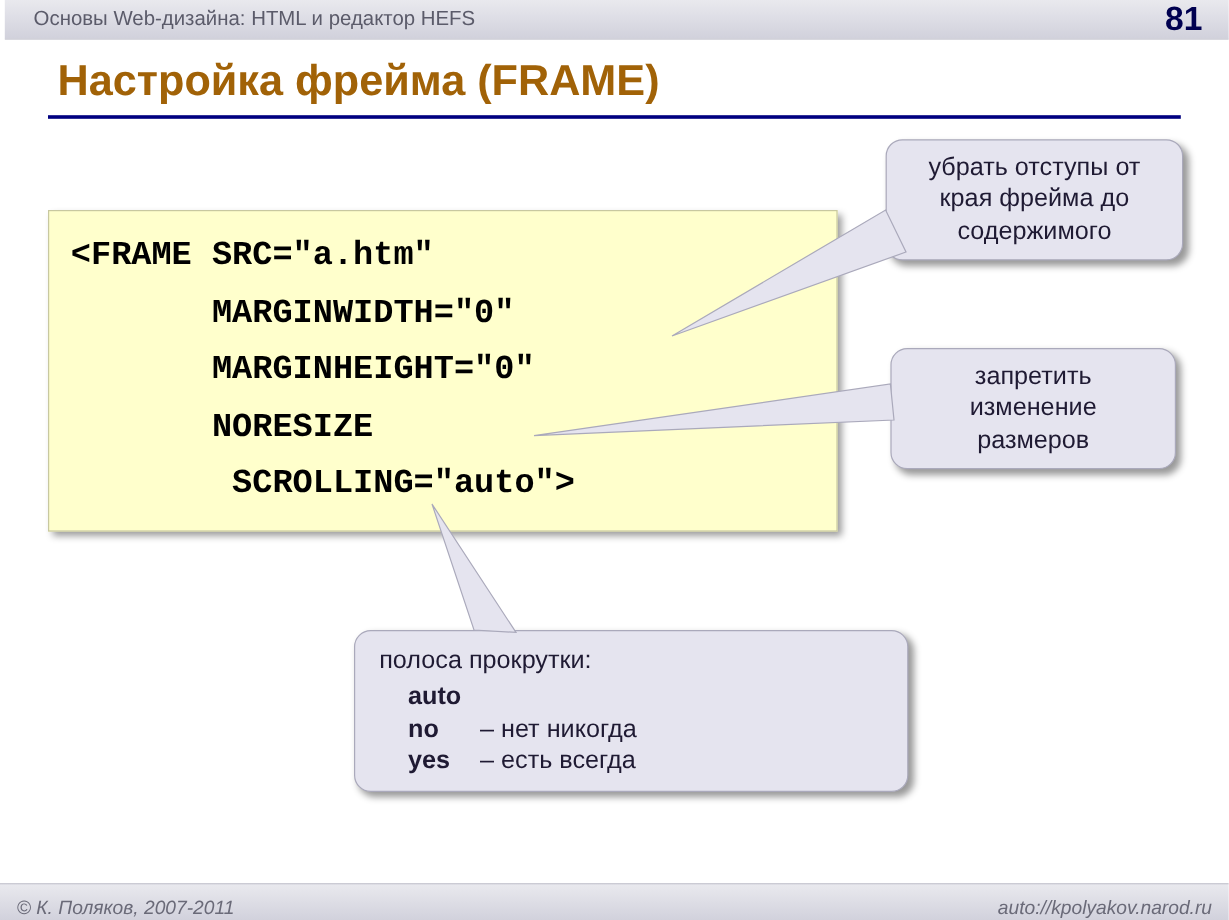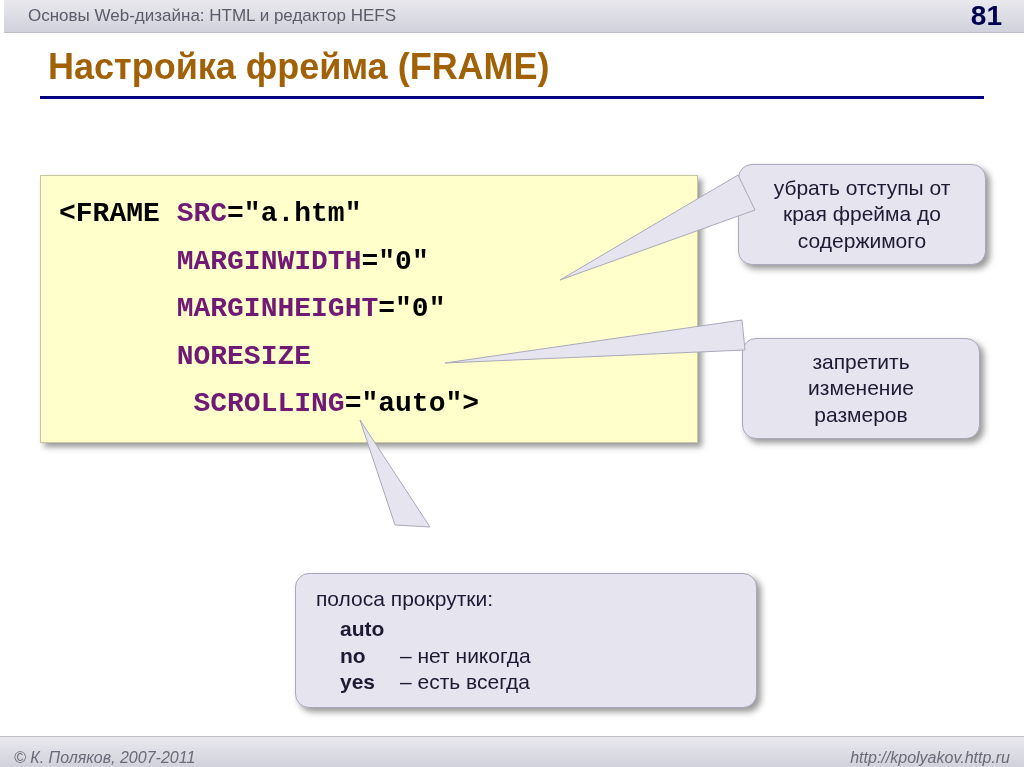--- a/index.html
+++ b/index.html
@@ -52,33 +52,32 @@
     border: 1px solid #c8c8a0;
     box-shadow: 4px 4px 6px #999;
     font-family: "Courier New", monospace;
     font-size: 28px;
     font-weight: bold;
     padding: 14px 18px 14px 18px;
     line-height: 1.7;
     color: #000;
   }
   .code-line { white-space: pre; }
-  .kw { color: #701a75; }
+  .kw { color: #000000; }
   .callout {
     position: absolute;
     background: #e5e4ef;
     border: 1px solid #aaa9bb;
     border-radius: 14px;
     box-shadow: 4px 4px 6px #999;
     font-size: 21px;
     color: #1f1a33;
     text-align: center;
     padding: 10px 18px;
     line-height: 1.25;
-    margin-top: 48px;
   }
   .callout1 { top: 116px; left: 738px; width: 210px; }
   .callout2 { top: 290px; left: 742px; width: 200px; }
   .callout3 { top: 525px; left: 295px; width: 420px; text-align:left; padding: 12px 20px; }
   .callout3 .row { display:flex; }
   .callout3 .lbl { width: 60px; font-weight: bold; }
   svg.pointer {
     position: absolute;
     overflow: visible;
   }
@@ -145,14 +144,14 @@
       <span class="lbl">yes</span>
       <span>– есть всегда</span>
   </div>
 </div>
 <svg class="pointer" style="top:0;left:0" width="1024" height="767">
   <polygon points="360,420 395,525 430,527" fill="#e5e4ef" stroke="#aaa9bb" stroke-width="1"></polygon>
 </svg>
 
 <div class="footer">
   <span>© К. Поляков, 2007-2011</span>
-  <span>http://kpolyakov.http.ru</span>
+  <span>auto://kpolyakov.narod.ru</span>
 </div>
 
 </body></html>

